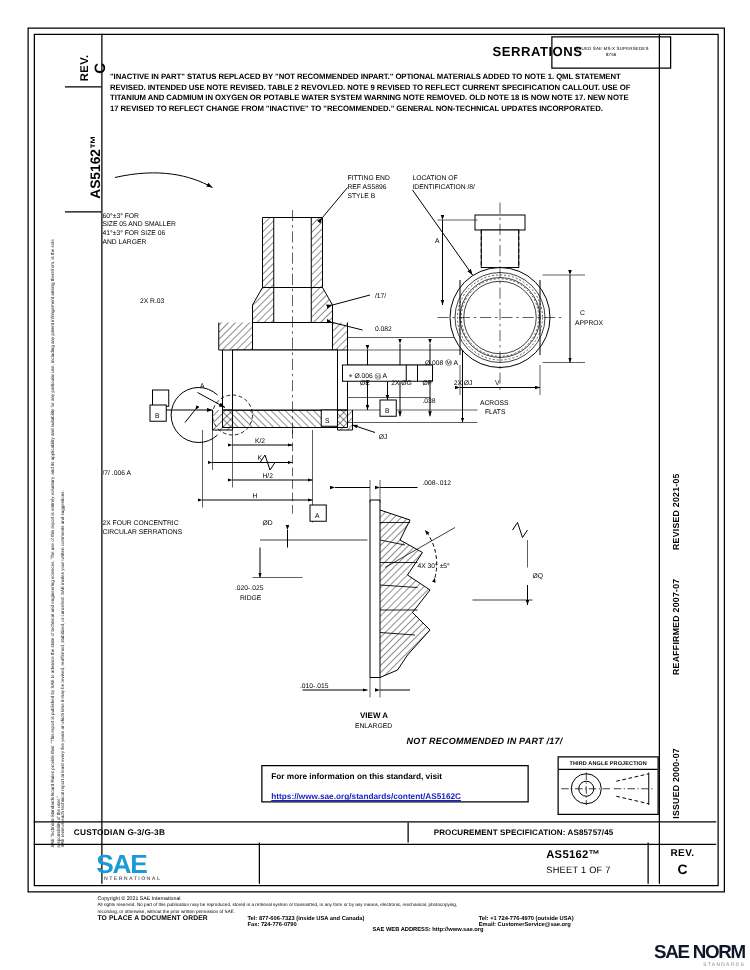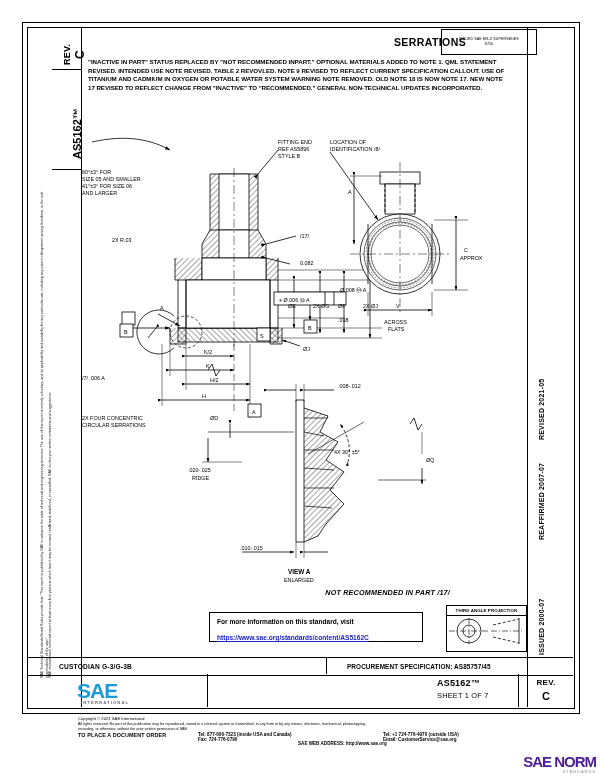--- a/index.html
+++ b/index.html
@@ -96,21 +96,21 @@
   .f2{font-size:3.7px;line-height:5.2px;letter-spacing:0;}
   .forder{font-size:5.4px;font-weight:bold;letter-spacing:.1px;}
   .ftel{font-size:4.6px;font-weight:bold;letter-spacing:0;}
 
   .fgrid{display:flex;width:470px;}
   .fcol1{width:120px;}
   .fcol2{width:185px;}
   .fcol3{width:165px;}
 
   .wm{position:absolute;right:4px;bottom:2px;text-align:right;}
-  .wm-1{font-size:15px;font-weight:bold;color:#4c1d95;letter-spacing:-1px;line-height:15px;}
+  .wm-1{font-size:15px;font-weight:bold;color:#0f172a;letter-spacing:-1px;line-height:15px;}
   .wm-2{font-size:4px;color:#8a8a90;letter-spacing:1px;}
 </style>
 </head>
 <body>
 
 <div class="page">
 
   <div class="frame-outer"></div>
   <div class="frame-inner"></div>
 

